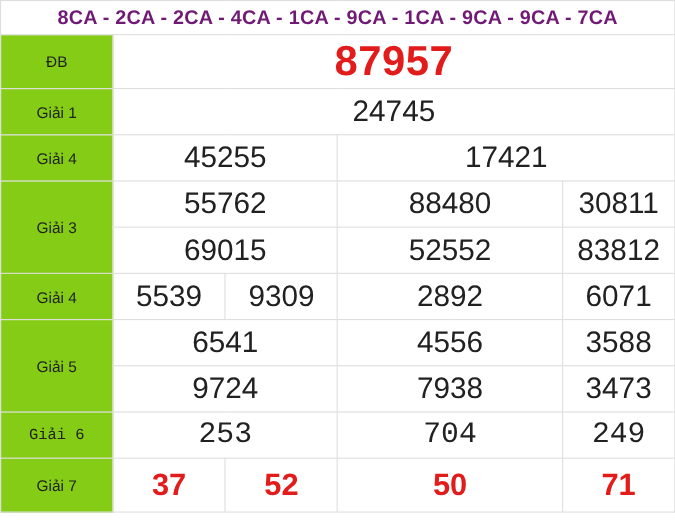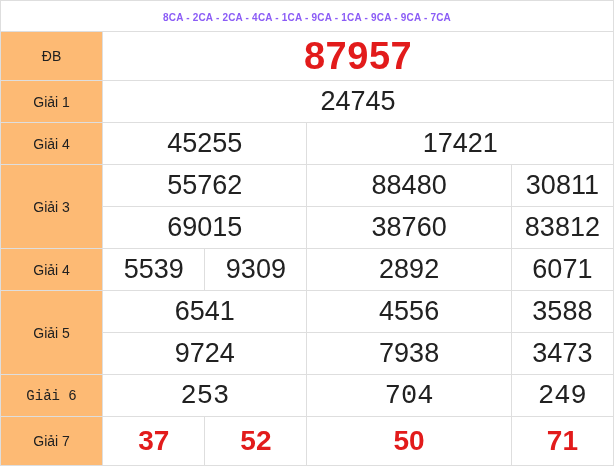--- a/index.html
+++ b/index.html
@@ -28,29 +28,29 @@
     text-align: center;
     vertical-align: middle;
     padding: 0;
   }
   .header-row td {
     border: none;
     height: 30px;
     padding: 4px 0 6px 0;
   }
   .header-codes {
-    color: #8b5cf6;
-    font-size: 10px;
+    color: #701a75;
+    font-size: 18px;
     font-weight: bold;
     letter-spacing: 0.2px;
     white-space: nowrap;
   }
   .label-cell {
     width: 72px;
-    background: #fdba74;
+    background: #84cc16;
     font-size: 14px;
     color: #212121;
     text-align: center;
     font-weight: normal;
   }
   .num {
     font-size: 27px;
     color: #212121;
     font-weight: normal;
   }
@@ -120,21 +120,21 @@
         </td>
         <td>
           <span class="num">30811</span>
         </td>
       </tr>
       <tr class="row-g3">
         <td colspan="2">
           <span class="num">69015</span>
         </td>
         <td colspan="2">
-          <span class="num">38760</span>
+          <span class="num">52552</span>
         </td>
         <td>
           <span class="num">83812</span>
         </td>
       </tr>
 
       <tr class="row-g4">
         <td class="label-cell">Giải 4</td>
         <td>
           <span class="num">5539</span>

